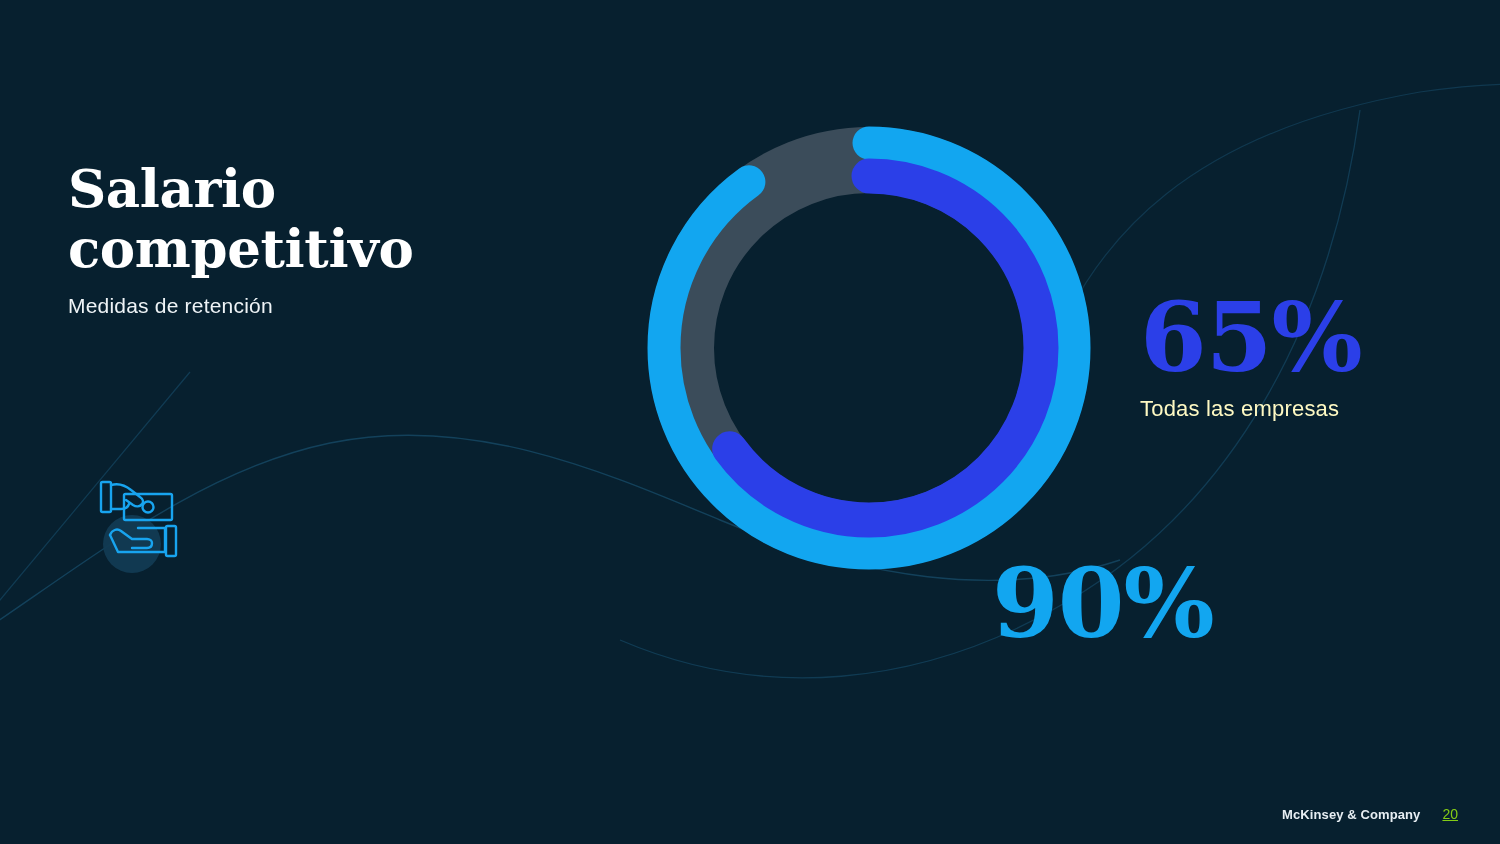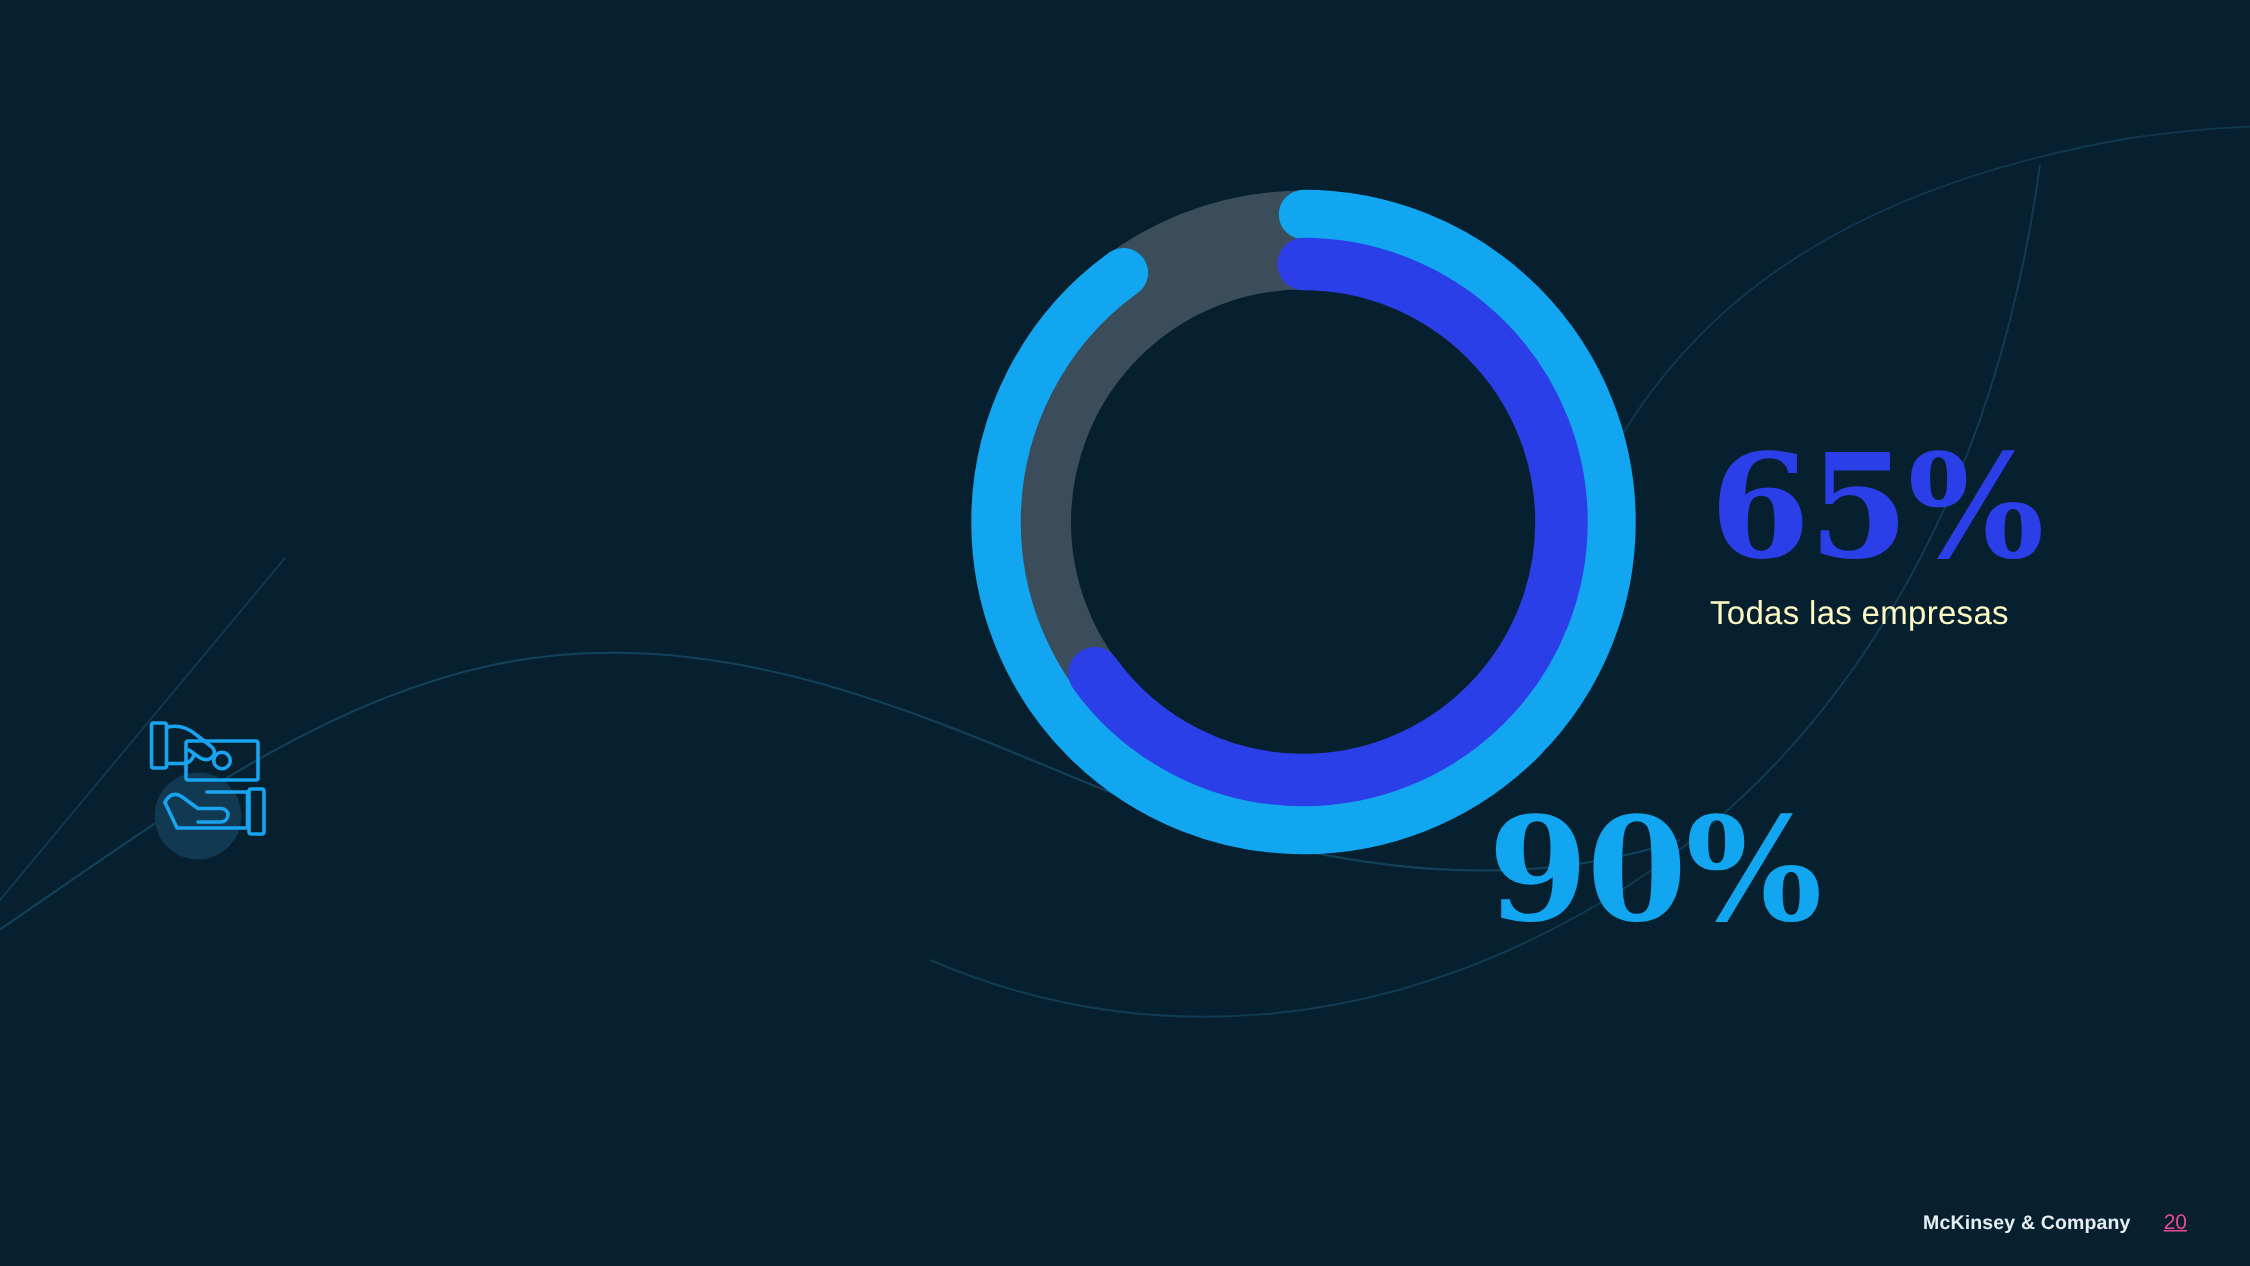--- a/index.html
+++ b/index.html
@@ -53,40 +53,44 @@
   .stat-label{
     margin:10px 0 0 0;
     font-size:22px;
     color:#fef9c3;
     font-weight:400;
     white-space:nowrap;
     letter-spacing:.2px;
   }
   #stat-all{left:1140px;top:290px;}
   #stat-all .stat-value{color:#2b3fe8;}
-  #stat-diverse{left:992px;top:532px;}
+  #stat-diverse{left:992px;top:556px;}
   #stat-diverse .stat-value{color:#12a6f0;}
 
   
   #footer{position:absolute;right:42px;bottom:22px;display:flex;align-items:baseline;gap:22px;}
   #footer-brand{font-size:13px;color:#e7eef3;font-weight:700;letter-spacing:.1px;}
-  #footer-page{font-size:14px;color:#ec4899;font-weight:400;text-decoration:underline;}
+  #footer-page{font-size:14px;color:#84cc16;font-weight:400;text-decoration:underline;}
 </style>
 </head>
 <body>
 
 <div id="slide">
 
   <svg id="bg-decor" viewBox="0 0 1500 844" width="1500" height="844" aria-hidden="true">
     <path d="M -30 640 C 90 560 200 470 330 443 C 470 414 600 470 720 520 C 860 578 1000 600 1120 560" fill="none" stroke="#1d5d80" stroke-width="1.4" opacity="0.55"></path>
     <path d="M 620 640 C 760 700 920 690 1070 600 C 1230 505 1330 330 1360 110" fill="none" stroke="#1d5d80" stroke-width="1.3" opacity="0.45"></path>
     <path d="M 1040 380 C 1090 230 1200 130 1420 92 C 1470 85 1500 84 1520 84" fill="none" stroke="#1d5d80" stroke-width="1.2" opacity="0.4"></path>
     <path d="M -10 612 L 190 372" fill="none" stroke="#1d5d80" stroke-width="1.2" opacity="0.45"></path>
   </svg>
 
+  <div id="text-block">
+    <h1 id="slide-title">Salario competitivo</h1>
+    <p id="slide-subtitle">Medidas de retención</p>
+  </div>
 
   <div id="icon-wrap">
     <svg viewBox="0 0 120 120" width="120" height="120" aria-hidden="true">
       <circle cx="44" cy="78" r="29" fill="#123b53" opacity="0.95"></circle>
       <g fill="none" stroke="#18a4ef" stroke-width="2.4" stroke-linecap="round" stroke-linejoin="round">
 
         <rect x="13" y="16" width="10" height="30" rx="1.5"></rect>
         <path d="M23 19 C30 17 37 19 43 24 L52 31 C55 33 56 36 54 38 C52 41 48 41 45 39 L38 34"></path>
         <path d="M23 43 L33 43 C37 43 40 41 41 38"></path>
 

